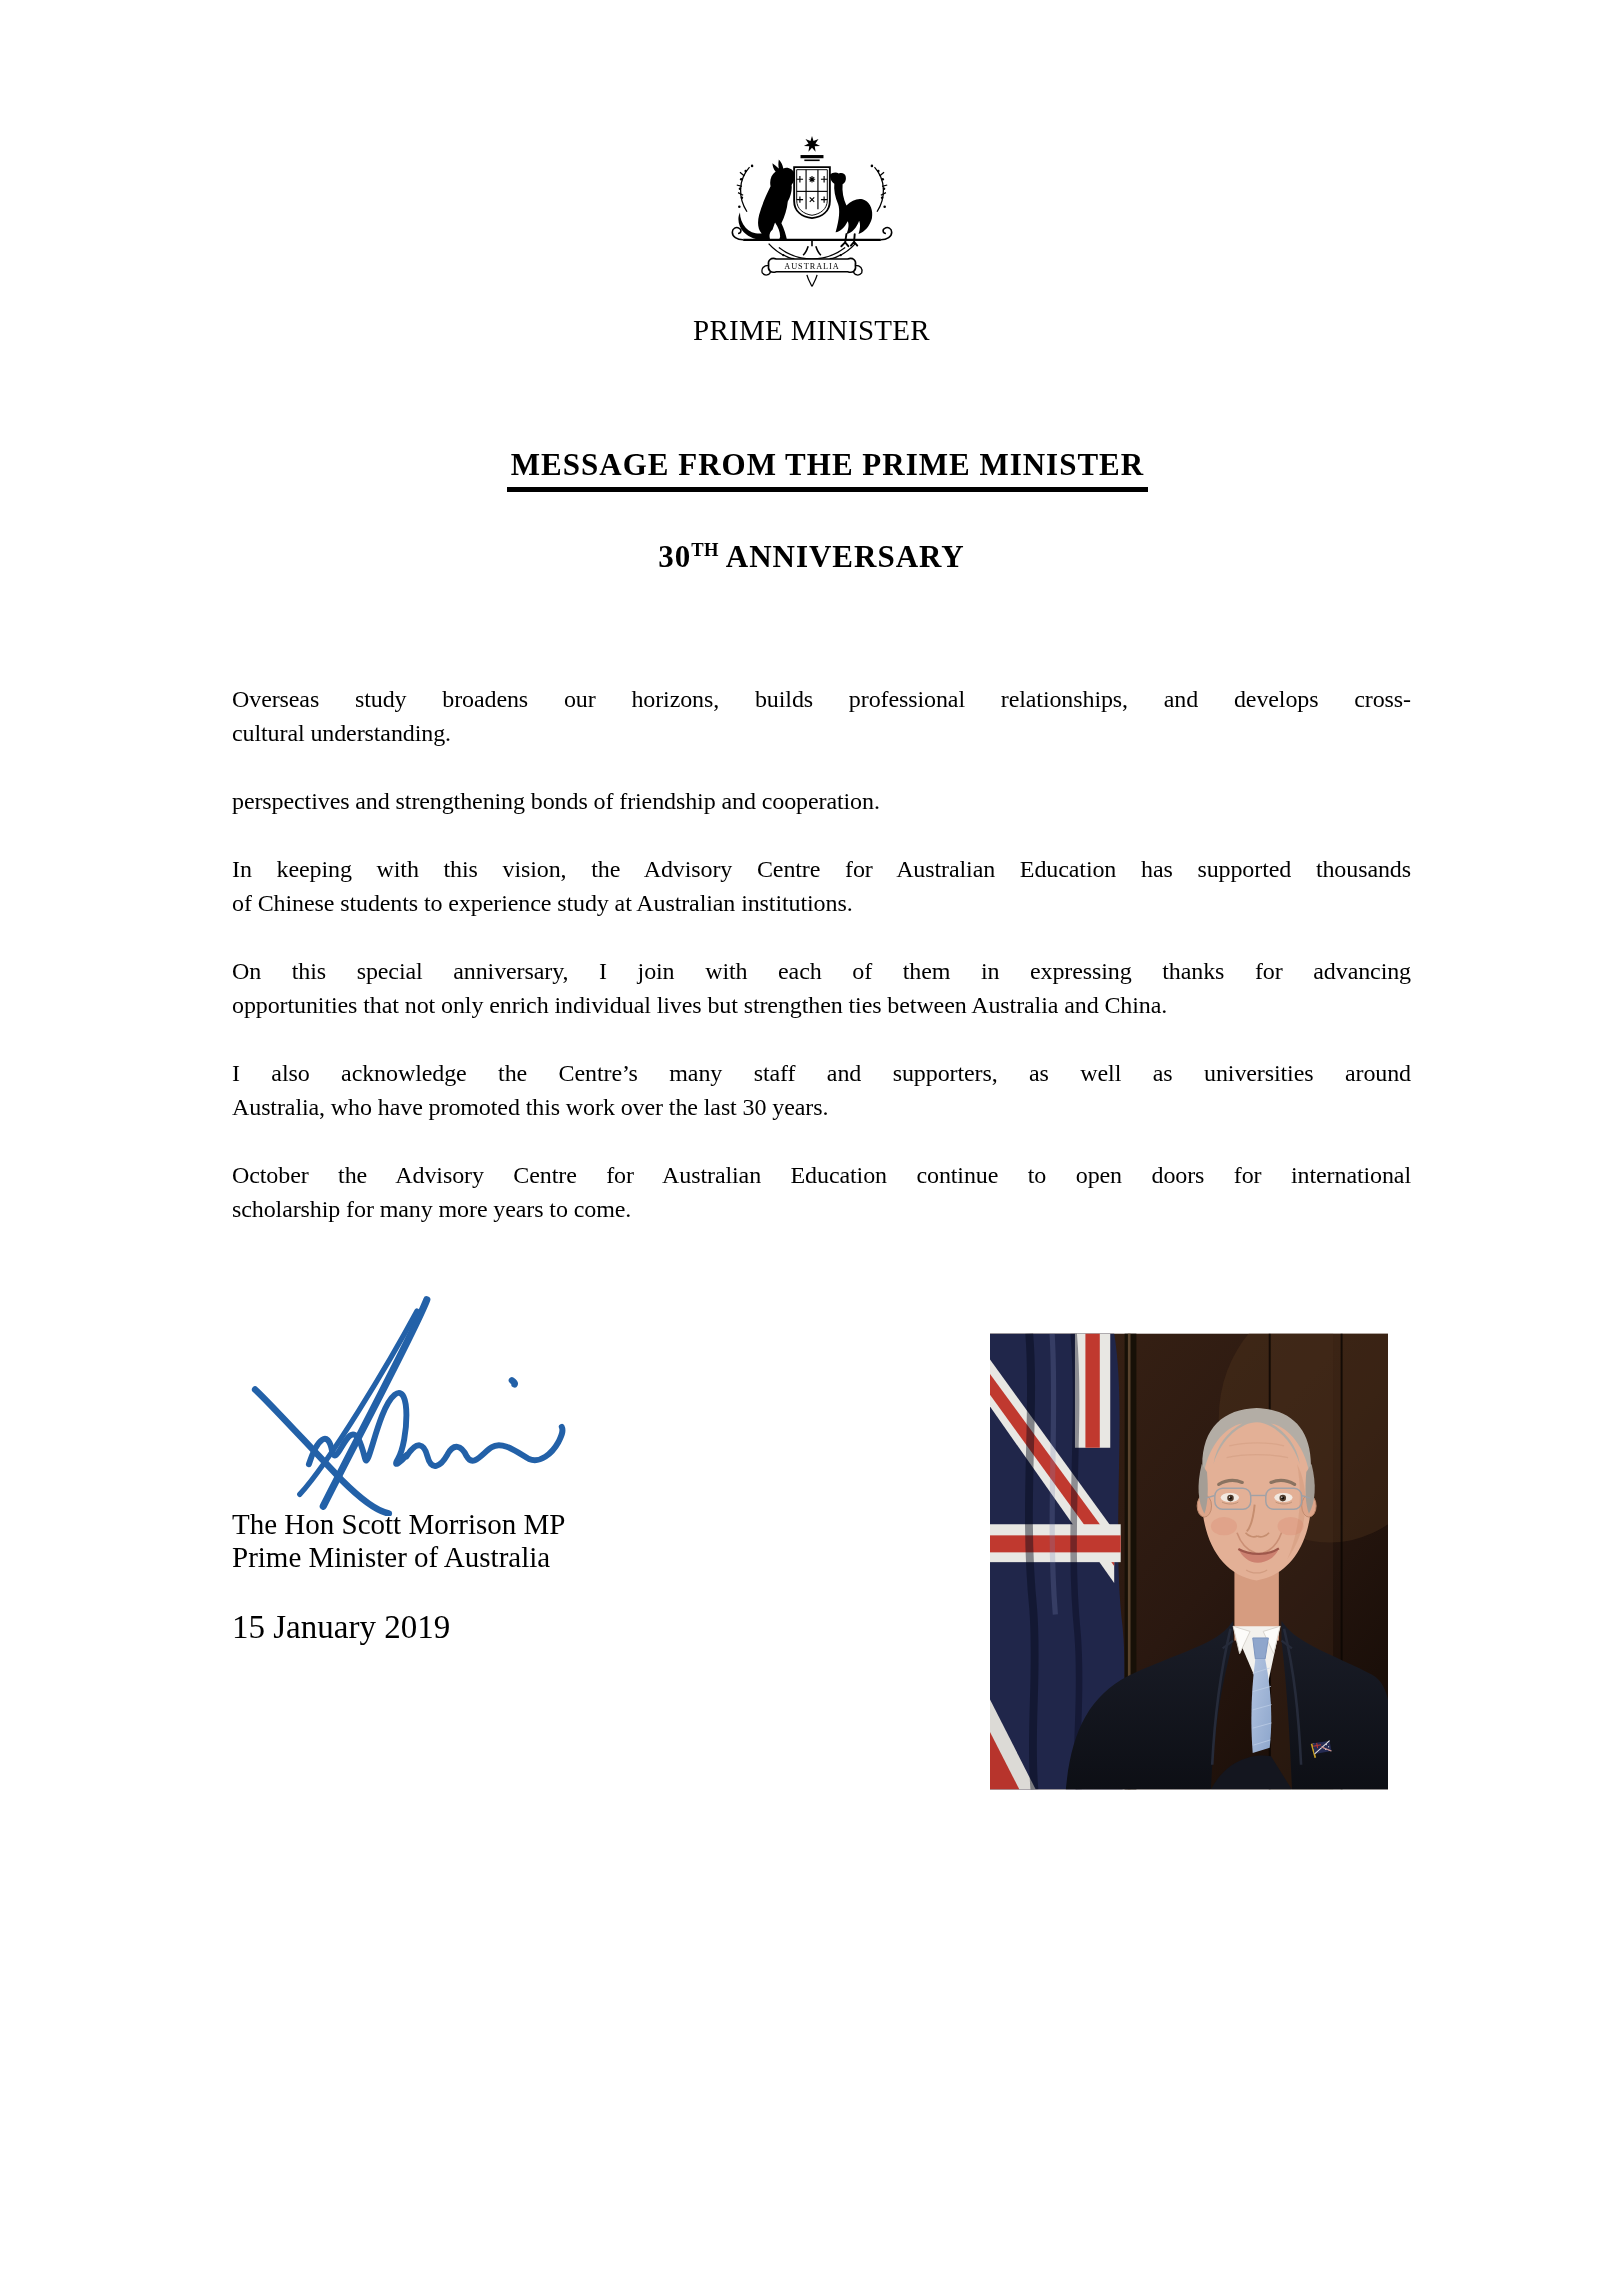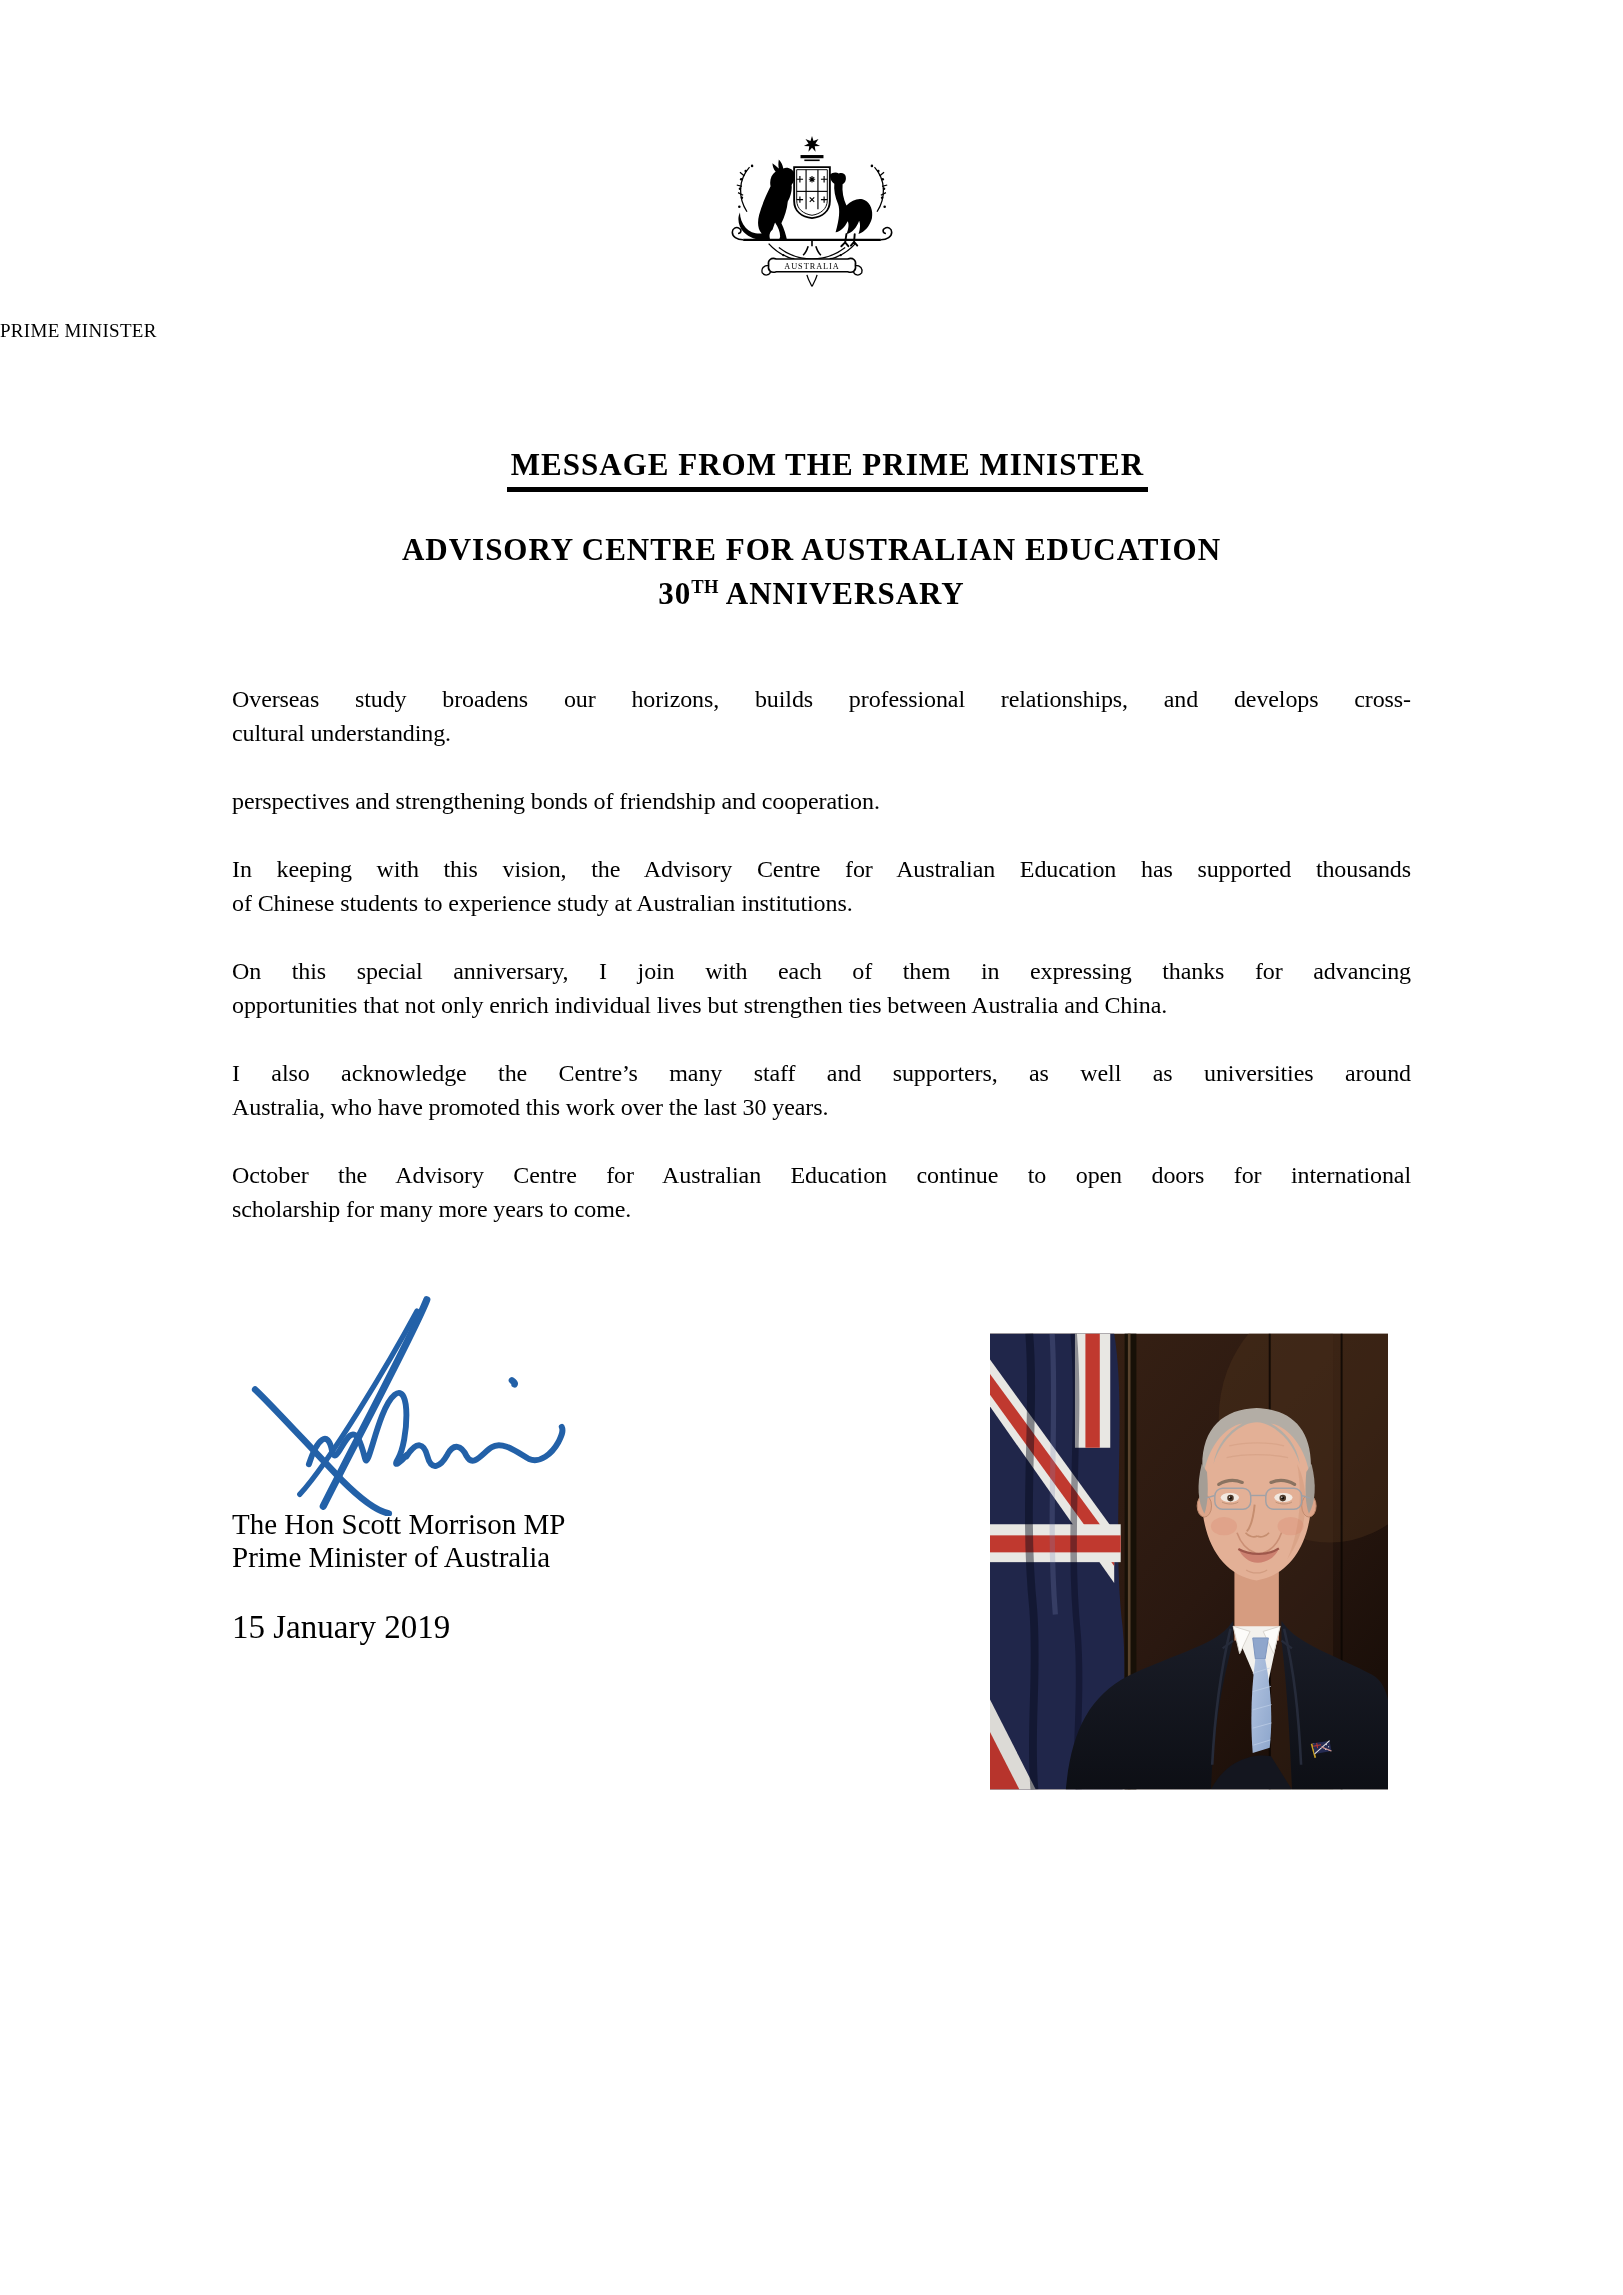--- a/index.html
+++ b/index.html
@@ -4,22 +4,22 @@
 <style>
   html,body{margin:0;padding:0;background:#ffffff;}
   body{
     width:1623px;height:2295px;position:relative;
     font-family:"Liberation Serif","DejaVu Serif",serif;
     color:#000;
   }
   .abs{position:absolute;}
   
   #coat-of-arms{left:50%;top:134px;transform:translateX(-50%);width:204px;height:153px;}
-  #office-title{left:0;top:316px;width:100%;text-align:left;
-    font-size:19px;letter-spacing:0.3px;line-height:29px;}
+  #office-title{left:0;top:316px;width:100%;text-align:center;
+    font-size:29px;letter-spacing:0.3px;line-height:29px;}
   
   #main-title{left:16px;top:449px;width:100%;text-align:center;
     font-size:31px;font-weight:bold;letter-spacing:1px;line-height:31px;}
   #main-title .underlined{display:inline-block;border-bottom:5.9px solid #000;padding:0 3.9px 7.2px 3.9px;}
   #subtitle-block{left:0;top:531px;width:100%;text-align:center;
     font-size:31px;font-weight:bold;letter-spacing:1px;line-height:37px;}
   #subtitle-block sup{font-size:60%;vertical-align:super;letter-spacing:0.3px;}
   
   #letter-body{left:232px;top:682px;width:1179px;font-size:24px;line-height:34px;letter-spacing:-0.1px;}
   .para{margin:0 0 34px 0;}
@@ -118,21 +118,20 @@
   </g>
 </svg>
 
 <div id="office-title" class="abs">PRIME MINISTER</div>
 
 <div id="main-title" class="abs">
   <span class="underlined">MESSAGE FROM THE PRIME MINISTER</span>
 </div>
 
 <div id="subtitle-block" class="abs">
-  <div>ADVISORY CENTRE FOR AUSTRALIAN EDUCATION</div>
   <div><span>30</span><sup>TH</sup><span> ANNIVERSARY</span></div>
 </div>
 
 <div id="letter-body" class="abs">
   <div class="para">
     <div class="line-justified">Overseas study broadens our horizons, builds professional relationships, and develops cross-</div>
     <div class="line-plain">cultural understanding.</div>
   </div>
   <div class="para">
     <div class="line-plain">perspectives and strengthening bonds of friendship and cooperation.</div>

